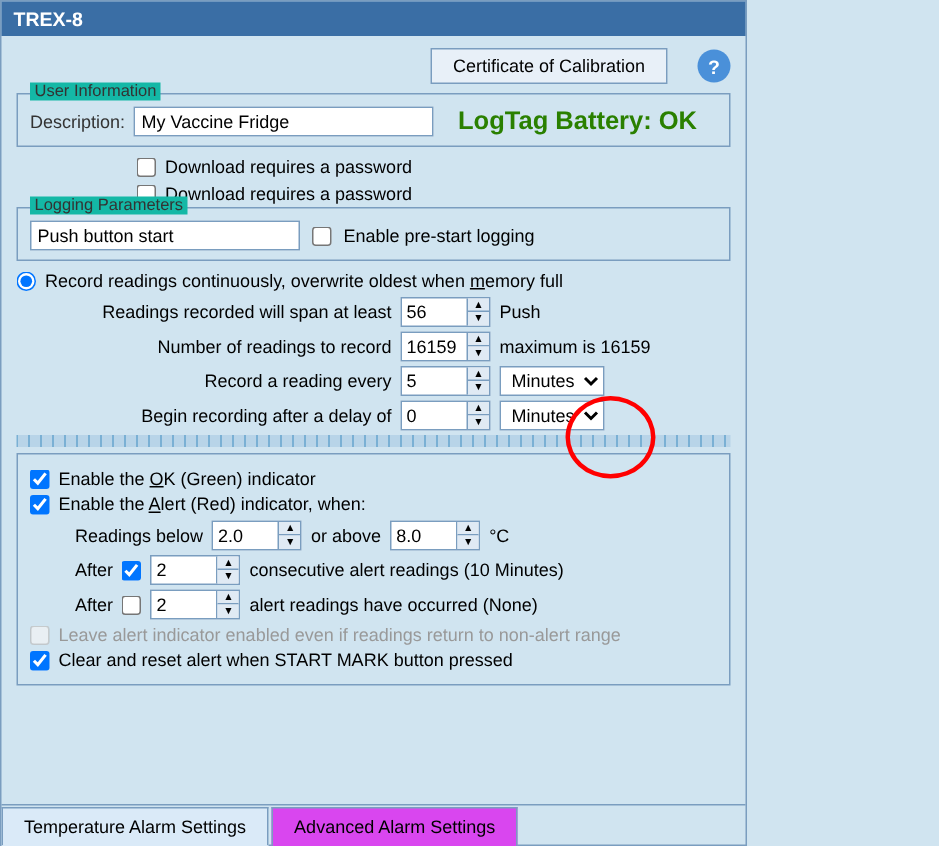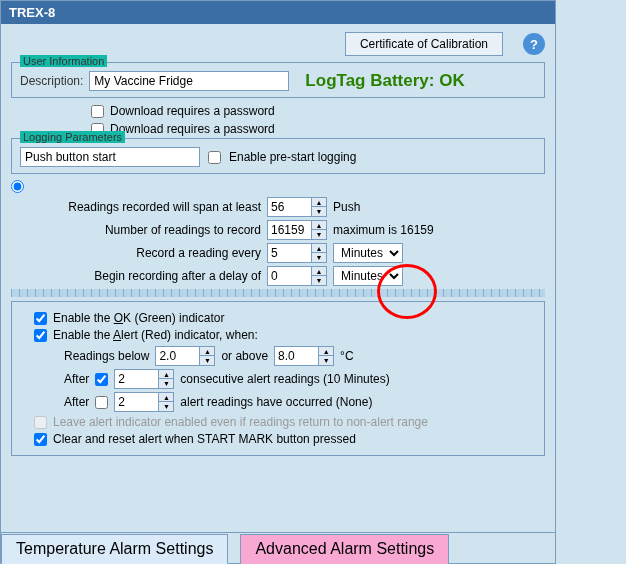--- a/index.html
+++ b/index.html
@@ -5,21 +5,21 @@
     * { box-sizing: border-box; margin: 0; padding: 0; }
     body {
       font-family: Arial, sans-serif;
       font-size: 12px;
       background: #d0e4f0;
       width: 626px;
       height: 564px;
       overflow: hidden;
     }
     .window {
-      width: 556px;
+      width: 498px;
       height: 564px;
       background: #d0e4f0;
       border: 1px solid #7a9dbf;
       position: relative;
     }
     .title-bar {
       background: #3a6ea5;
       color: white;
       padding: 4px 8px;
       font-size: 13px;
@@ -196,21 +196,21 @@
     .unit-dropdown {
       border: 1px solid #7a9dbf;
       background: white;
       padding: 1px 3px;
       font-size: 12px;
       width: 70px;
     }
     .alert-section {
       background: #d0e4f0;
       border: 1px solid #7a9dbf;
-      padding: 6px 22px;
+      padding: 6px 8px;
       margin-bottom: 24px;
     }
     .alert-row {
       display: flex;
       align-items: center;
       gap: 6px;
       margin: 3px 0;
       font-size: 12px;
     }
     .readings-below-row {
@@ -238,32 +238,32 @@
       bottom: 0;
       left: 0;
       right: 0;
     }
     .tab {
       padding: 5px 14px;
       background: #d0e4f0;
       border: 1px solid #7a9dbf;
       border-bottom: none;
       cursor: pointer;
-      font-size: 16px;
-      margin-right: 12px;
+      font-size: 12px;
+      margin-right: 2px;
       position: relative;
       bottom: -1px;
     }
     .tab.active {
       background: #daeaf8;
       border-bottom: 1px solid #daeaf8;
       font-weight: normal;
     }
     .tab.inactive {
-      background: #f9a8d4;
+      background: #d946ef;
     }
     .ruler {
       height: 8px;
       background: repeating-linear-gradient(90deg, #7ab0d4 0px, #7ab0d4 1px, #b8d4e8 1px, #b8d4e8 8px);
       margin-bottom: 4px;
     }
     
     .circle-highlight {
       position: absolute;
       border: 3px solid red;
@@ -321,20 +321,23 @@
           </select>
         </div>
         <input type="checkbox" style="">
         <label>Enable pre-start logging</label>
       </div>
     </div>
 
     <div class="radio-group">
       <div class="radio-row">
         <input type="radio" name="recording" checked="" style="">
+        <label>
+          Record readings continuously, overwrite oldest when <span class="underline">m</span>emory full
+        </label>
       </div>
     </div>
 
     <div class="readings-grid">
 
       <div class="readings-row">
         <label>Readings recorded will span at least</label>
         <div class="spin-wrapper">
           <span class="spin-value">56</span>
           <div class="spin-btns">

